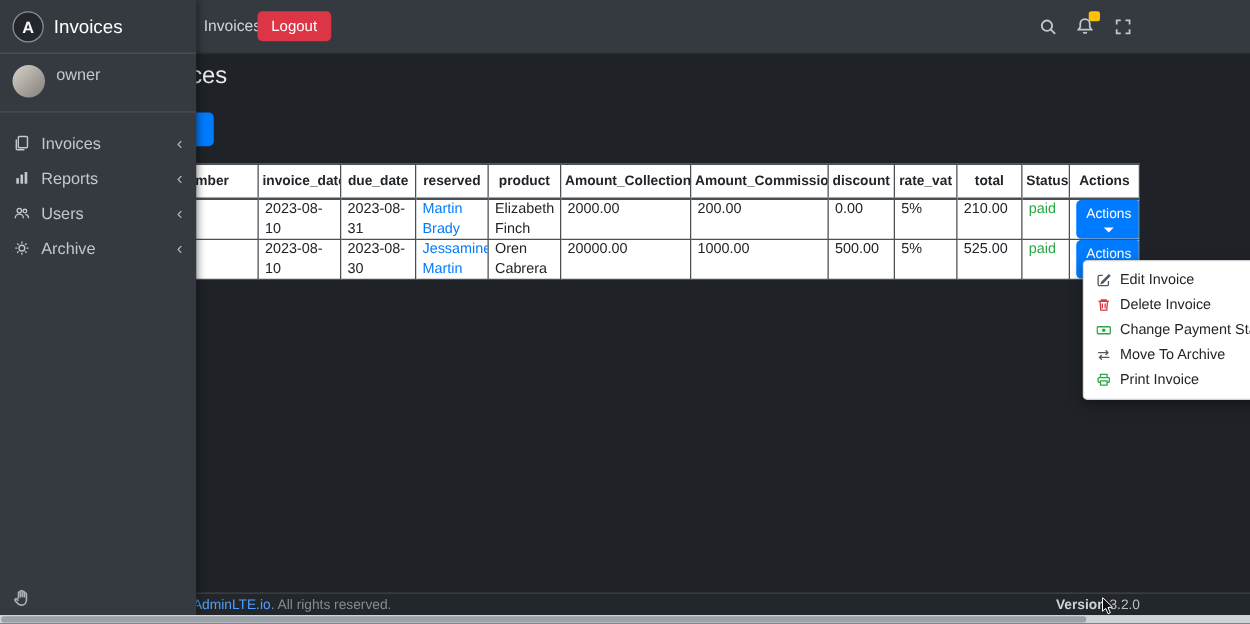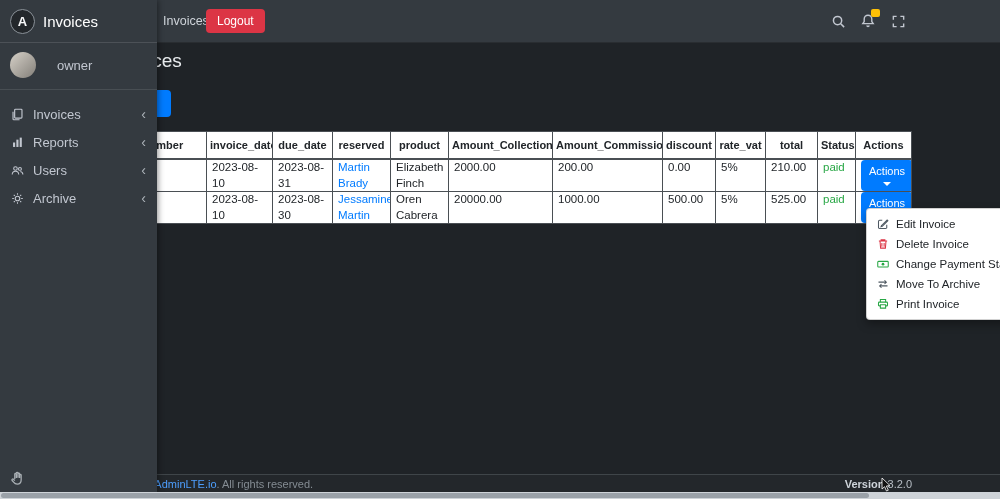--- a/index.html
+++ b/index.html
@@ -33,21 +33,21 @@
   .dropdown { position:absolute; left:866px; top:208px; width:162px; background:#fff; border:1px solid rgba(0,0,0,.18); border-radius:4px; padding:5px 0; z-index:6; box-shadow:0 4px 10px rgba(0,0,0,.35); }
   .dd-item { display:flex; align-items:center; gap:7px; padding:4px 10px; font-size:11.5px; color:#212529; white-space:nowrap; cursor:pointer; }
   .ic-edit { color:#4f5962; } .ic-trash { color:#dc3545; } .ic-money { color:#28a745; }
   .ic-exch { color:#4f5962; } .ic-print { color:#28a745; }
 
   
   .sidebar { position:absolute; left:0; top:0; width:157px; height:492px; background:#343a40; z-index:10; box-shadow:1px 0 6px rgba(0,0,0,.45); }
   .brand { height:43px; display:flex; align-items:center; gap:8px; padding:0 10px; border-bottom:1px solid rgba(255,255,255,.12); cursor:pointer; }
   .logo { width:25px; height:25px; border-radius:50%; background:#23272b; border:1px solid #8a9198; color:#f8f9fa; font-size:13px; font-weight:bold; display:flex; align-items:center; justify-content:center; flex:none; }
   .brand-title { color:#fff; font-size:15px; font-weight:300; }
-  .user-panel { display:flex; align-items:center; gap:21px; padding:9px 10px 11px; border-bottom:1px solid rgba(255,255,255,.1); }
+  .user-panel { display:flex; align-items:flex-start; gap:9px; padding:9px 10px 11px; border-bottom:1px solid rgba(255,255,255,.1); }
   .avatar { width:26px; height:26px; border-radius:50%; background:linear-gradient(135deg,#d6d1c8,#837f79); flex:none; }
   .user-name { color:#c2c7d0; font-size:13px; }
   .menu { padding-top:10px; }
   .menu-item { display:flex; align-items:center; gap:9px; height:28px; padding:0 11px; color:#c2c7d0; font-size:13px; cursor:pointer; }
   .chev { margin-left:auto; font-size:14px; color:#aeb5bb; line-height:1; }
   .hand { position:absolute; left:10px; top:470px; color:#aab0b5; }
 
   
   .footer { position:absolute; left:0; top:474px; width:1000px; height:18px; background:#23272b; border-top:1px solid #3f4549; font-size:11px; color:#848c93; z-index:2; }
   .footer-left { position:absolute; left:38px; top:3px; white-space:nowrap; }

